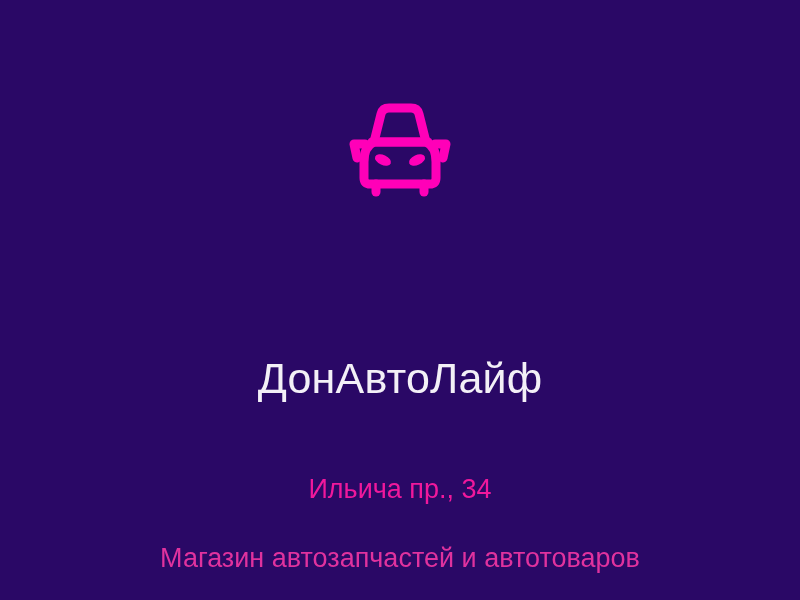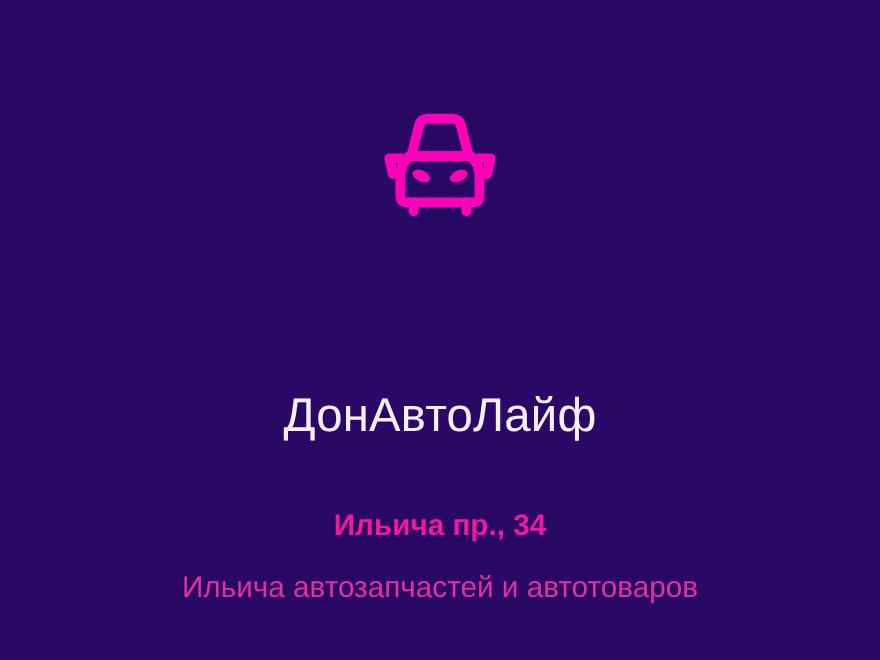--- a/index.html
+++ b/index.html
@@ -64,23 +64,23 @@
     white-space: nowrap;
   }
 
   .spacer-md {
     height: 52px;
   }
 
   .app-address {
     font-size: 27px;
     line-height: 34px;
-    font-weight: 700;
+    font-weight: 400;
     color: #f0189c;
-    margin: 4px;
+    margin: 16px;
     text-align: center;
     white-space: nowrap;
   }
 
   .spacer-sm {
     height: 19px;
   }
 
   .app-description {
     font-size: 27px;
@@ -126,16 +126,16 @@
 
   <div id="text-block">
     <h1 class="app-title">ДонАвтоЛайф</h1>
 
     <div class="spacer-md"></div>
 
     <p class="app-address">Ильича пр., 34</p>
 
     <div class="spacer-sm"></div>
 
-    <p class="app-description">Ильича автозапчастей и автотоваров</p>
+    <p class="app-description">Магазин автозапчастей и автотоваров</p>
   </div>
 
 </div>
 
 </body></html>

